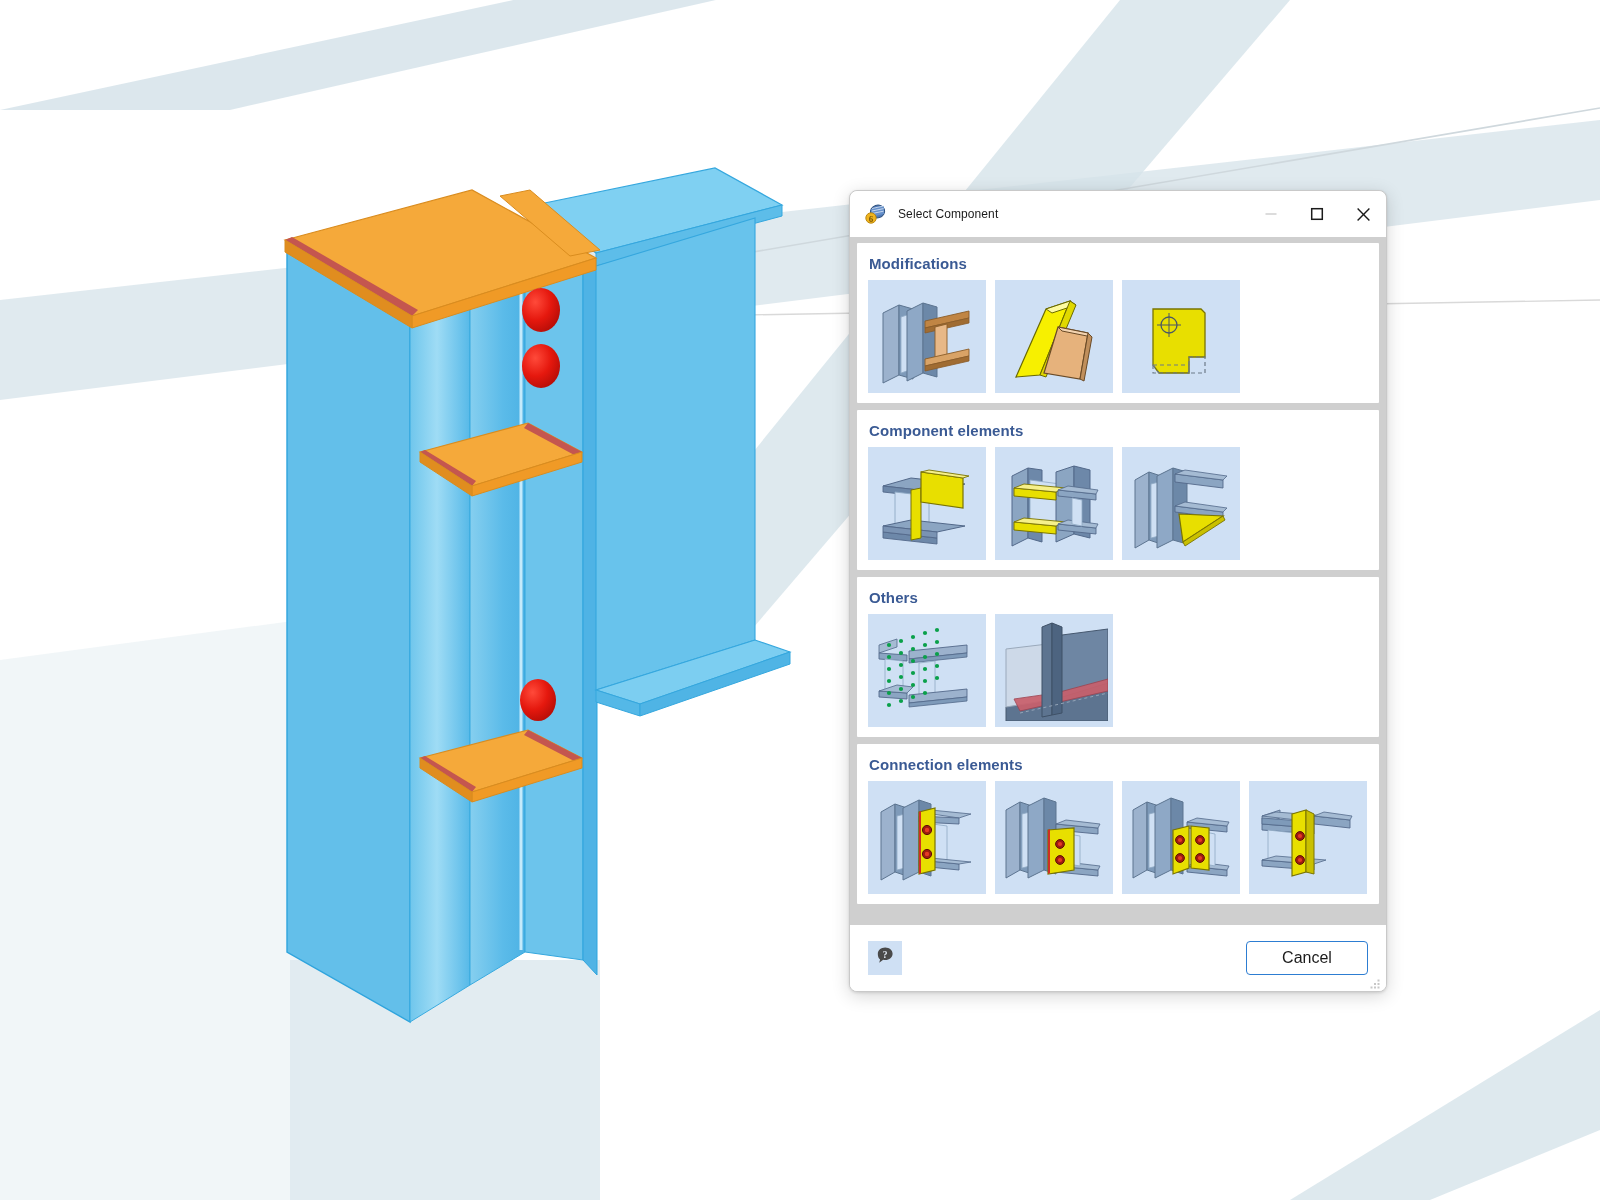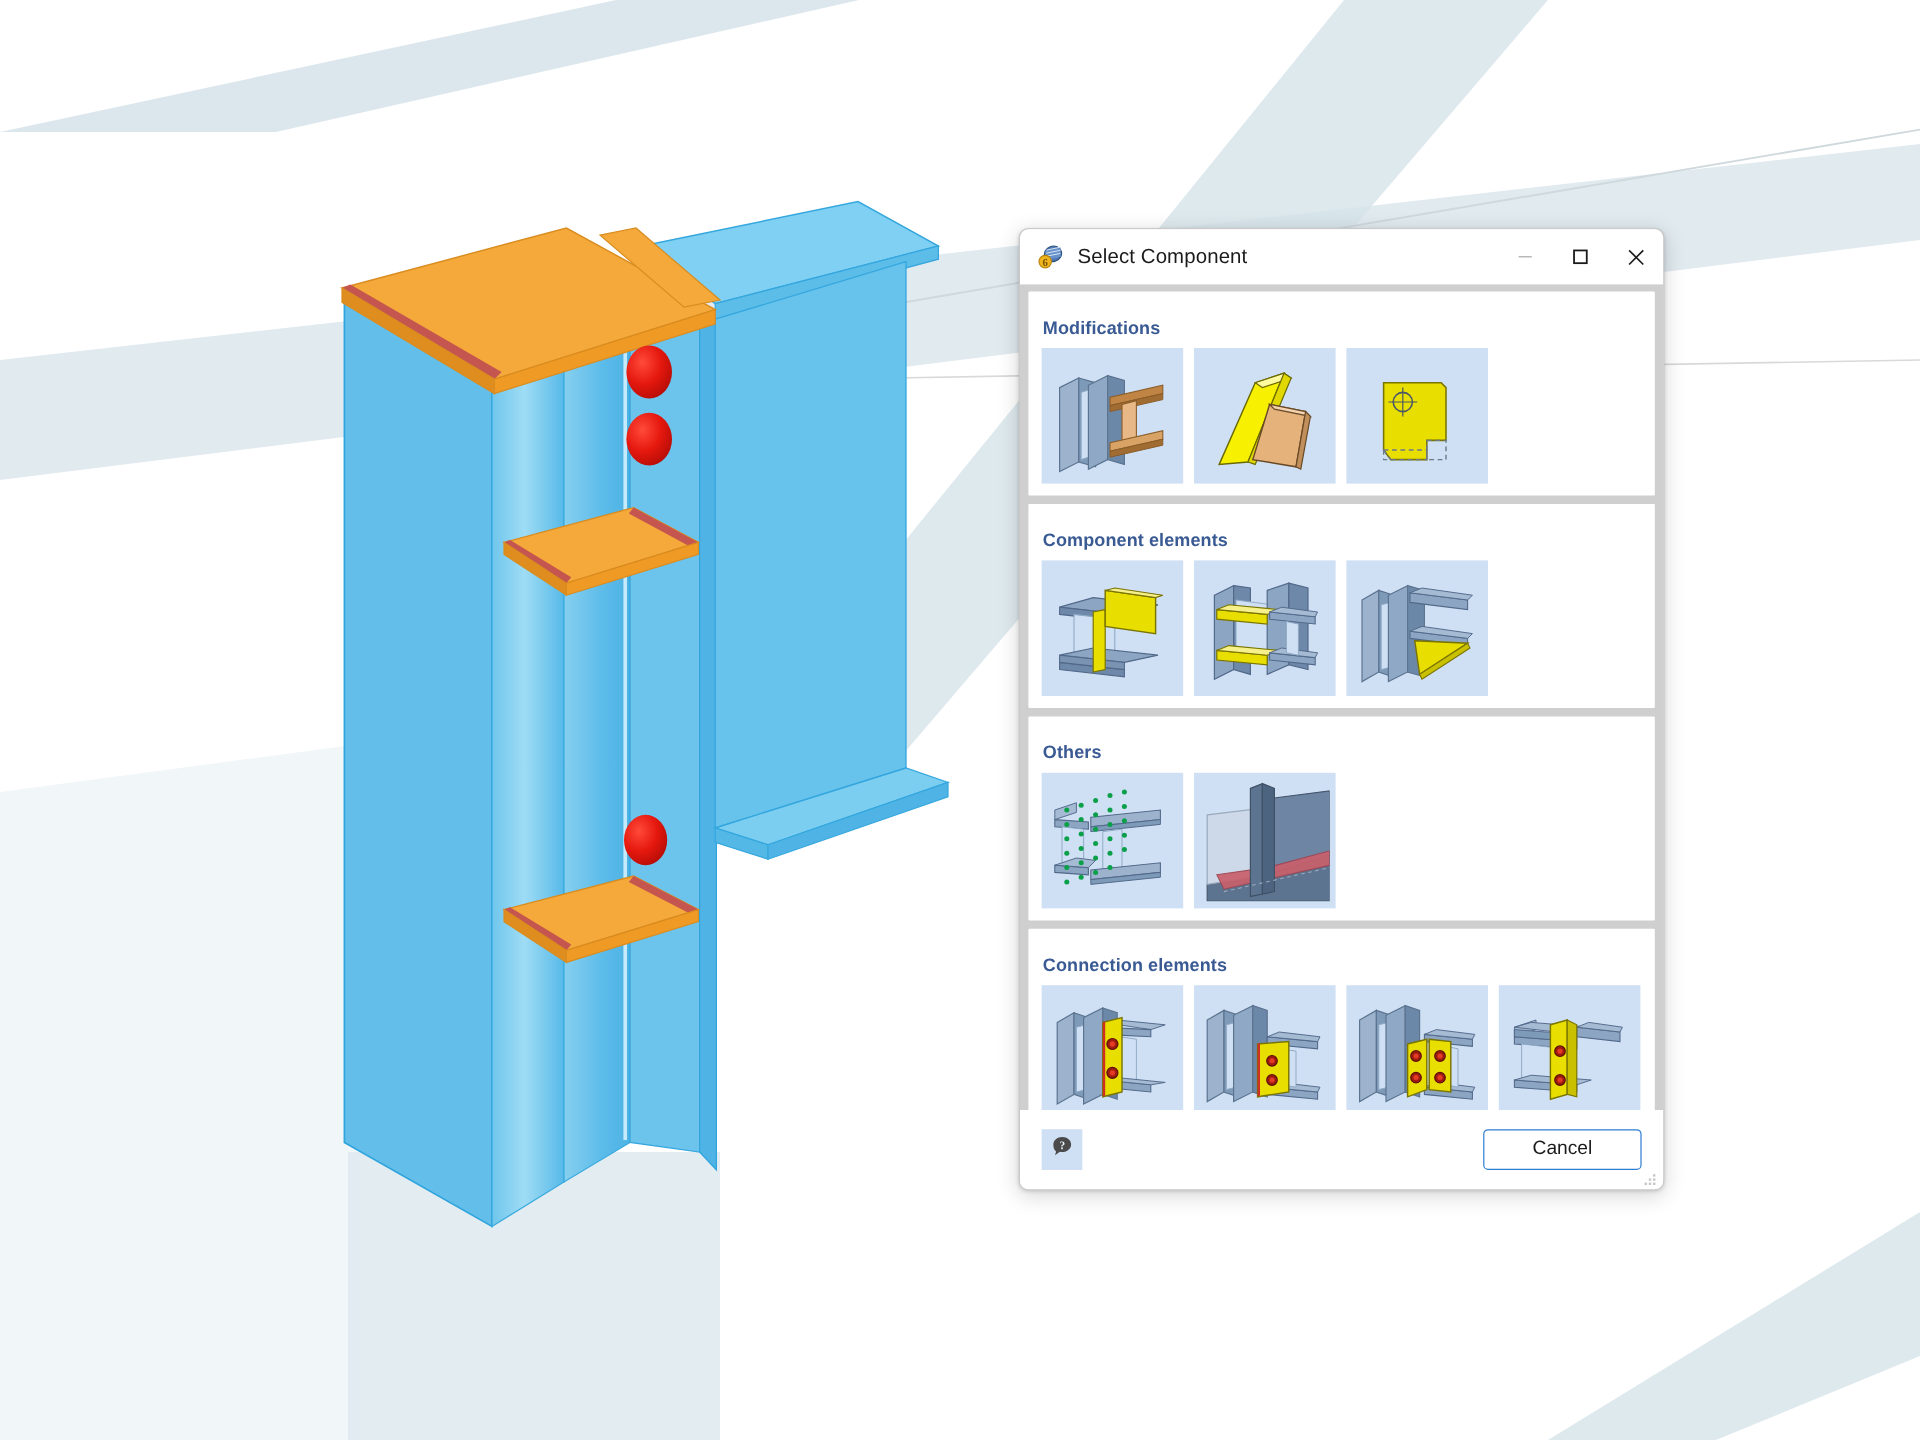--- a/index.html
+++ b/index.html
@@ -23,36 +23,36 @@
     display:flex;flex-direction:column;
     overflow:hidden;
   }
   .titlebar{
     height:46px;flex:0 0 46px;background:#ffffff;
     display:flex;align-items:center;padding:0 0 0 14px;
     border-top-left-radius:8px;border-top-right-radius:8px;
   }
   .title-icon{width:24px;height:24px;flex:0 0 24px;margin-right:10px;position:relative;}
   .title-text{
-    font-size:17px;color:#1b1b1b;letter-spacing:.1px;
+    font-size:12px;color:#1b1b1b;letter-spacing:.1px;
     flex:1 1 auto;white-space:nowrap;
   }
   .wbtns{display:flex;height:46px;}
   .wbtn{
     width:46px;height:46px;display:flex;align-items:center;justify-content:center;
     cursor:default;
   }
 
   .dlg-body{
     flex:1 1 auto;background:#cfcfcf;padding:6px 7px 0 7px;
     display:flex;flex-direction:column;gap:7px;overflow:hidden;
   }
   .group{
     background:#ffffff;border-radius:1px;
-    padding:22px 11px 10px 11px;
+    padding:12px 11px 10px 11px;
   }
   .group-title{
     font-size:15px;font-weight:bold;color:#3a5a94;
     margin:0 0 8px 1px;letter-spacing:.1px;
   }
   .tile-row{display:flex;gap:9px;}
   .tile{
     width:118px;height:113px;background:#cfe0f4;
     display:flex;align-items:center;justify-content:center;
     cursor:pointer;overflow:hidden;
@@ -63,21 +63,21 @@
     flex:0 0 66px;background:#ffffff;
     display:flex;align-items:center;padding:0 18px 0 18px;
     position:relative;
   }
   .help-btn{
     width:34px;height:34px;background:#cfe0f4;
     display:flex;align-items:center;justify-content:center;cursor:pointer;
   }
   .spacer{flex:1 1 auto;}
   .cancel-btn{
-    width:132px;height:34px;background:#ffffff;border:1px solid #2d7dd2;
+    width:122px;height:34px;background:#ffffff;border:1px solid #2d7dd2;
     border-radius:4px;font-family:"Liberation Sans",sans-serif;font-size:16px;color:#1b1b1b;
     cursor:pointer;display:flex;align-items:center;justify-content:center;margin-left:24px;
   }
   .grip{position:absolute;right:5px;bottom:4px;width:11px;height:11px;opacity:.55;}
 </style>
 </head>
 <body>
 
 <div id="viewport">
   <svg width="1600" height="1200" viewBox="0 0 1600 1200">

